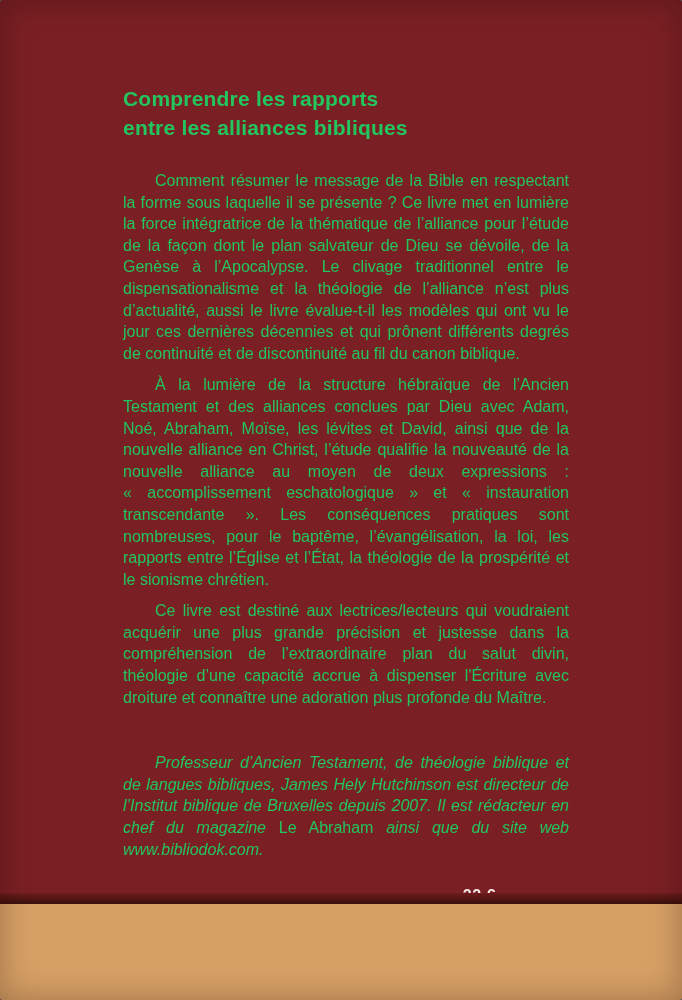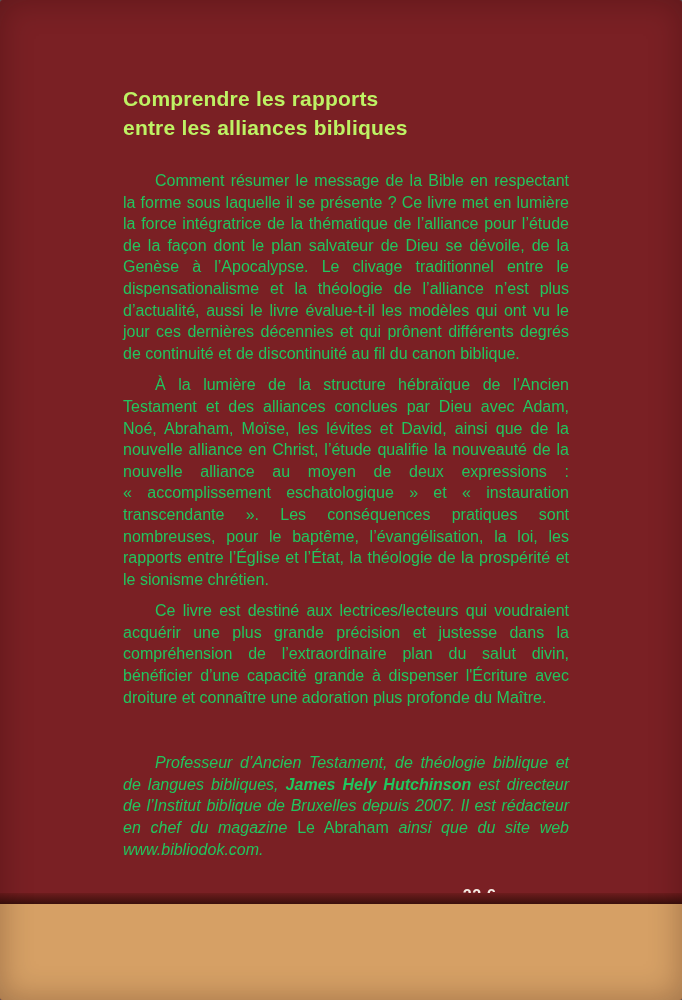--- a/index.html
+++ b/index.html
@@ -8,30 +8,30 @@
     background:#7a2024; border-radius:3px;
     font-family:"Liberation Sans","DejaVu Sans",sans-serif;
   }
   .page::after{
     content:""; position:absolute; inset:0; pointer-events:none; z-index:9;
     box-shadow:inset 0 0 32px rgba(30,5,5,.30); border-radius:3px;
   }
   .title{
     position:absolute; left:123px; top:84px; margin:0; width:460px;
     font-size:21px; font-weight:bold; line-height:29px; letter-spacing:.2px;
-    color:#bef264; white-space:pre-line;
+    color:#22c55e; white-space:pre-line;
   }
   .text-block{
     position:absolute; left:123px; top:170px; width:446px;
     font-size:16px; line-height:21.6px; color:#22c55e;
     text-align:justify;
   }
   .text-block p{margin:0 0 10px 0; text-indent:32px;}
   .bio{margin-top:44px !important; font-style:italic;}
-  .bio .author{font-weight:bold;}
+  .bio .author{font-weight:normal;}
   .bio .roman{font-style:normal;}
   .price{
     position:absolute; top:871px; right:170px; margin:16px;
     font-size:16px; font-weight:600; color:#f3e9e1; letter-spacing:.5px;
   }
   .separator{
     position:absolute; left:0; top:893px; width:682px; height:11px;
     background:linear-gradient(#6d1c1d,#3a100c);
   }
   .footer{
@@ -43,21 +43,21 @@
 <body>
 
 <div class="page">
 
   <h1 class="title">Comprendre les rapports
 entre les alliances bibliques</h1>
 
   <div class="text-block">
     <p>Comment résumer le message de la Bible en respectant la forme sous laquelle il se présente&nbsp;? Ce livre met en lumière la force intégratrice de la thématique de l’alliance pour l’étude de la façon dont le plan salvateur de Dieu se dévoile, de la Genèse à l’Apocalypse. Le clivage traditionnel entre le dispensationalisme et la théologie de l’alliance n’est plus d’actualité, aussi le livre évalue-t-il les modèles qui ont vu le jour ces dernières décennies et qui prônent différents degrés de continuité et de discontinuité au fil du canon biblique.</p>
     <p>À la lumière de la structure hébraïque de l’Ancien Testament et des alliances conclues par Dieu avec Adam, Noé, Abraham, Moïse, les lévites et David, ainsi que de la nouvelle alliance en Christ, l’étude qualifie la nouveauté de la nouvelle alliance au moyen de deux expressions&nbsp;: «&nbsp;accomplissement eschatologique&nbsp;» et «&nbsp;instauration transcendante&nbsp;». Les conséquences pratiques sont nombreuses, pour le baptême, l’évangélisation, la loi, les rapports entre l’Église et l’État, la théologie de la prospérité et le sionisme chrétien.</p>
-    <p>Ce livre est destiné aux lectrices/lecteurs qui voudraient acquérir une plus grande précision et justesse dans la compréhension de l’extraordinaire plan du salut divin, bénéficier d’une capacité grande à dispenser l'Écriture avec droiture et connaître une adoration plus profonde du Maître.</p>
+    <p>Ce livre est destiné aux lectrices/lecteurs qui voudraient acquérir une plus grande précision et justesse dans la compréhension de l’extraordinaire plan du salut divin, théologie d’une capacité accrue à dispenser l'Écriture avec droiture et connaître une adoration plus profonde du Maître.</p>
     <p class="bio"><span>Professeur d’Ancien Testament, de théologie biblique et de langues bibliques, </span><span class="author">James Hely Hutchinson</span><span> est directeur de l’Institut biblique de Bruxelles depuis 2007. Il est rédacteur en chef du magazine </span><span class="roman">Le Abraham</span><span> ainsi que du site web www.bibliodok.com.</span></p>
   </div>
 
   <p class="price">22 €</p>
 
   <div class="separator"></div>
 
   <div class="footer">
 
     

